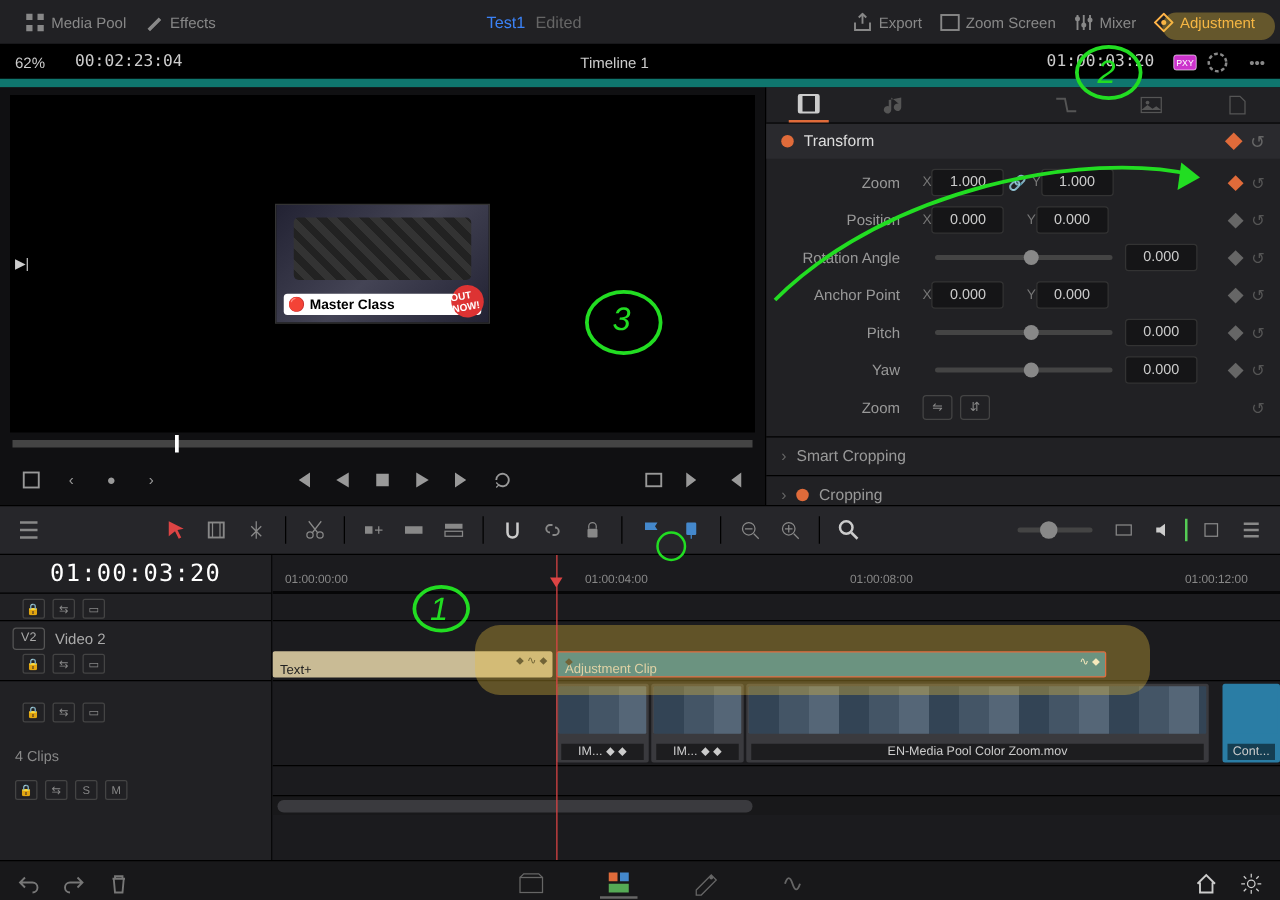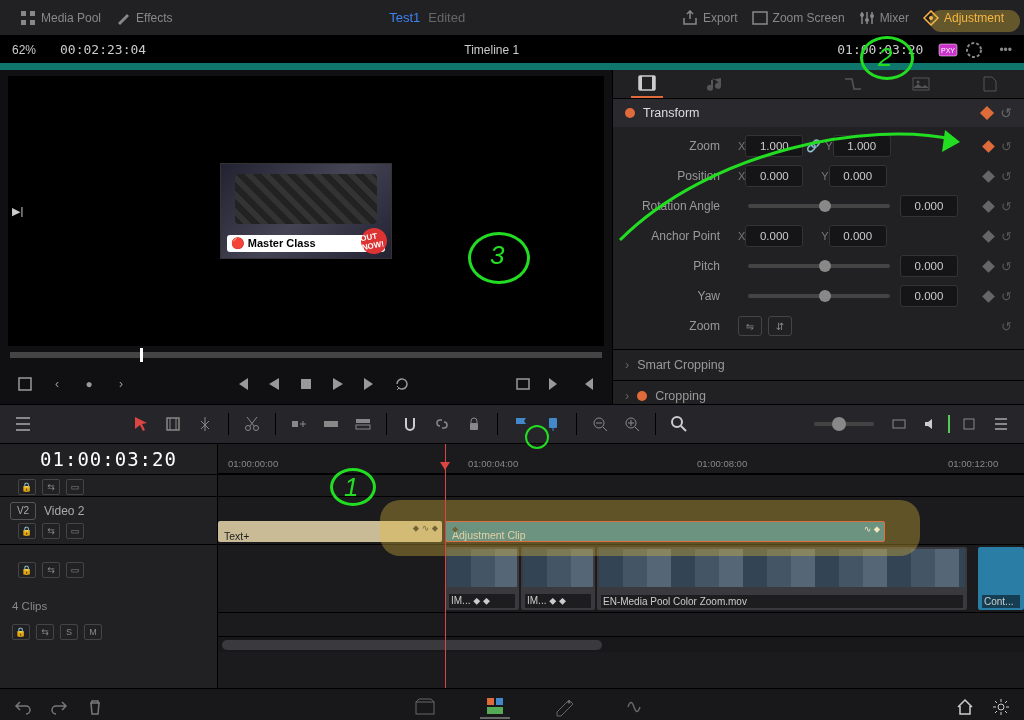--- a/index.html
+++ b/index.html
@@ -201,20 +201,21 @@
     background:#d44; z-index:10;
   }
   .playhead::before {
     content:''; position:absolute; top:18px; left:-5px;
     border-left:5px solid transparent; border-right:5px solid transparent;
     border-top:8px solid #d44;
   }
   .track-lane {
     height:48px; border-top:1px solid #000;
     position:relative;
+    text-align:center;
   }
   .track-lane.short { height:22px; }
   .clip {
     position:absolute; top:4px; bottom:4px;
     border-radius:2px; padding:0 6px;
     font-size:10.5px; color:#222;
     display:flex; align-items:flex-end;
   }
   .clip.text { background:#c9bb95; left:0; width:224px; top:24px; bottom:2px; }
   .clip.adj {
@@ -709,21 +710,21 @@
       <div class="ti">⇆</div>
       <div class="ti">S</div>
       <div class="ti">M</div>
     </div>
   </div>
 
   <div class="timeline-area">
     <div class="ruler">
       <span class="tick" style="left:10px">01:00:00:00</span>
       <span class="tick" style="left:250px">01:00:04:00</span>
-      <span class="tick" style="left:479px">01:00:08:00</span>
+      <span class="tick" style="left:462px">01:00:08:00</span>
       <span class="tick" style="left:730px">01:00:12:00</span>
     </div>
     <div class="playhead" style="left:227px"></div>
     <div class="track-lane short"></div>
     <div class="track-lane">
       <div class="clip text">
         <span>Text+</span>
         <span class="kficons">⬥ ∿ ⬥</span>
       </div>
       <div class="clip adj">

